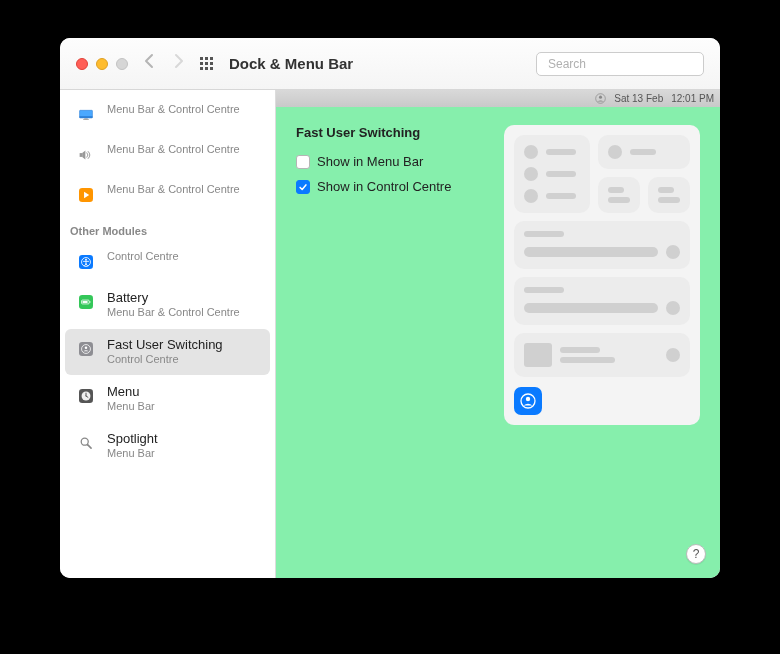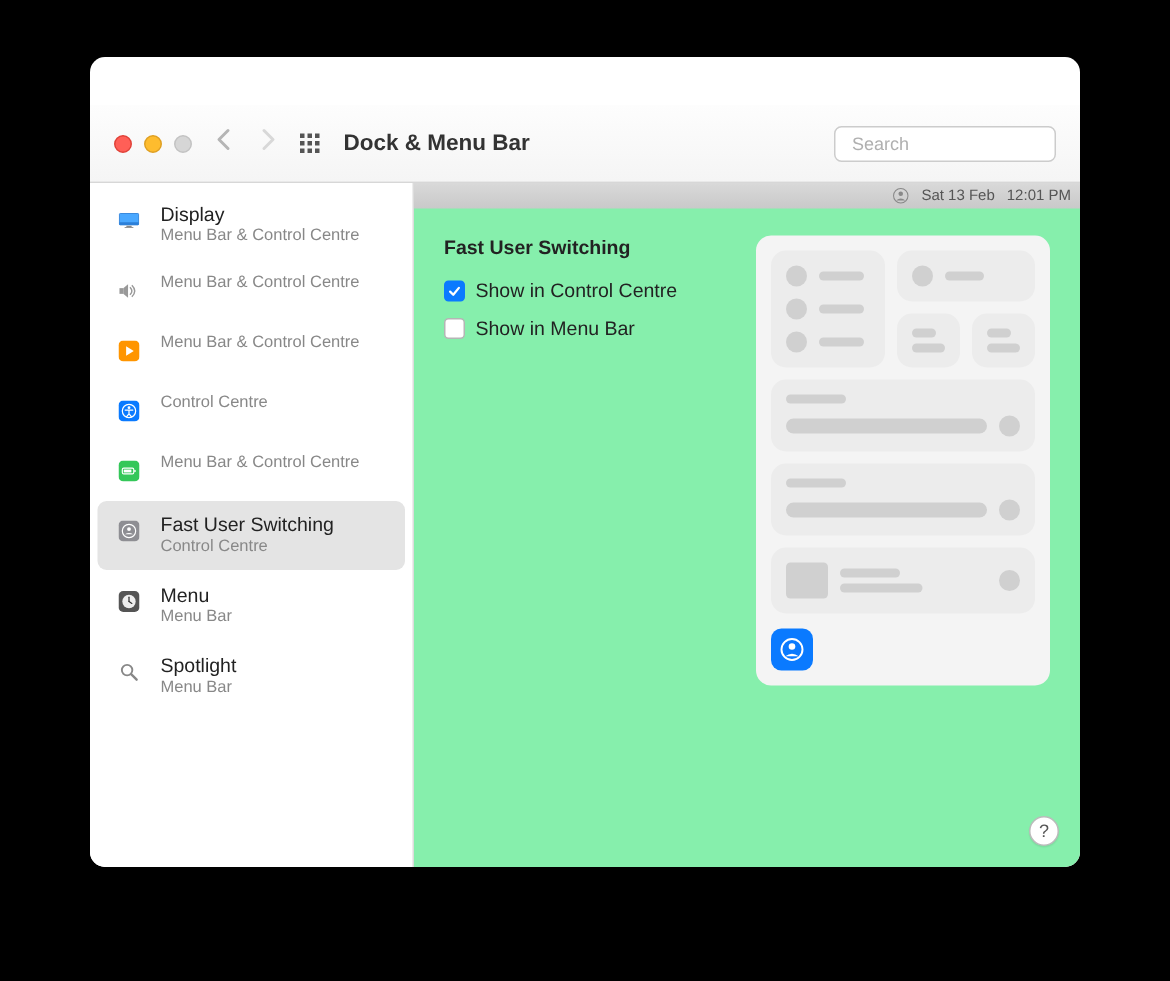--- a/index.html
+++ b/index.html
@@ -1,29 +1,29 @@
 <!DOCTYPE html>
 <html><head>
 <meta charset="utf-8">
 <style>
 * { margin: 0; padding: 0; box-sizing: border-box; font-family: -apple-system, BlinkMacSystemFont, "Segoe UI", Helvetica, Arial, sans-serif; }
 body { background: #000; width: 780px; height: 654px; position: relative; overflow: hidden; }
 .window { position: absolute; left: 60px; top: 38px; width: 660px; height: 540px; background: #fff; border-radius: 10px; box-shadow: 0 20px 60px rgba(0,0,0,.5); display: flex; flex-direction: column; overflow: hidden; }
-.titlebar { height: 52px; background: linear-gradient(#fdfdfd,#f5f5f5); border-bottom: 1px solid #d7d7d7; display: flex; align-items: center; padding: 0 16px; gap: 16px; margin-top: 32px; }
+.titlebar { height: 52px; background: linear-gradient(#fdfdfd,#f5f5f5); border-bottom: 1px solid #d7d7d7; display: flex; align-items: center; padding: 0 16px; gap: 16px; }
 .traffic { display: flex; gap: 8px; }
 .dot { width: 12px; height: 12px; border-radius: 50%; }
 .close-dot { background: #ff5f57; border: .5px solid #e14239; }
 .min-dot { background: #febc2e; border: .5px solid #dfa023; }
 .max-dot { background: #d6d6d6; border: .5px solid #c3c3c3; }
 .nav { display: flex; gap: 20px; color: #b5b5b5; font-size: 18px; }
 .nav span { cursor: default; }
 .grid-icon { display: grid; grid-template-columns: repeat(3,3px); grid-template-rows: repeat(3,3px); gap: 2px; }
 .grid-icon div { background: #555; width: 3px; height: 3px; }
 .wtitle { font-weight: 700; font-size: 15px; color: #333; }
-.search { margin-left: auto; display: flex; align-items: center; height: 24px; width: 148px; background: #fff; border: 1px solid #ccc; border-radius: 5px; padding: 0 6px; gap: 5px; color: #999; }
+.search { margin-left: auto; display: flex; align-items: center; height: 24px; width: 168px; background: #fff; border: 1px solid #ccc; border-radius: 5px; padding: 0 6px; gap: 5px; color: #999; }
 .search input { border: none; outline: none; font-size: 12px; flex: 1; color: #333; background: transparent; }
 .search input::placeholder { color: #b0b0b0; }
 .search svg { width: 12px; height: 12px; }
 .body { display: flex; flex: 1; overflow: hidden; }
 .sidebar { width: 216px; background: #fff; border-right: 1px solid #dcdcdc; overflow-y: auto; padding: 4px 0; }
 .section-label { font-size: 11px; color: #888; font-weight: 600; padding: 10px 10px 4px 10px; }
 .item { display: flex; align-items: flex-start; gap: 10px; padding: 8px 10px; margin: 1px 5px; border-radius: 6px; cursor: default; }
 .item.selected { background: #e4e4e4; }
 .item-icon { width: 22px; height: 22px; border-radius: 5px; display: flex; align-items: center; justify-content: center; flex-shrink: 0; margin-top: 1px; }
 .item-icon svg { width: 14px; height: 14px; }
@@ -99,21 +99,20 @@
         <div class="item">
           <div class="item-icon">
             <svg viewBox="0 0 24 18">
               <rect x="1" y="1" width="22" height="13" rx="1" fill="#4aa8ff" stroke="#2c7fd8"></rect>
               <rect x="1" y="11" width="22" height="3" fill="#2c7fd8"></rect>
               <rect x="9" y="15" width="6" height="1.5" fill="#888"></rect>
               <rect x="7" y="16.5" width="10" height="1" fill="#888"></rect>
             </svg>
           </div>
           <div class="item-text">
-            <div class="item-title">Display</div>
             <div class="item-sub">Menu Bar &amp; Control Centre</div>
           </div>
         </div>
         <div class="item">
           <div class="item-icon">
             <svg viewBox="0 0 22 16">
               <rect x="1" y="5" width="4" height="6" fill="#999"></rect>
               <path d="M5 5 L10 1 L10 15 L5 11 Z" fill="#999"></path>
               <path d="M12 4 Q16 8 12 12" stroke="#999" fill="none" stroke-width="1.5"></path>
               <path d="M14 2 Q20 8 14 14" stroke="#999" fill="none" stroke-width="1.5"></path>
@@ -127,20 +126,21 @@
           <div class="item-icon">
             <svg viewBox="0 0 22 22">
               <rect width="22" height="22" rx="5" fill="#ff9500"></rect>
               <path d="M8 6 L16 11 L8 16 Z" fill="#fff"></path>
             </svg>
           </div>
           <div class="item-text">
             <div class="item-sub">Menu Bar &amp; Control Centre</div>
           </div>
         </div>
+        <div class="section-label">Other Modules</div>
         <div class="item">
           <div class="item-icon">
             <svg viewBox="0 0 22 22">
               <rect width="22" height="22" rx="5" fill="#0a7aff"></rect>
               <circle cx="11" cy="11" r="7" fill="none" stroke="#fff" stroke-width="1.3"></circle>
               <circle cx="11" cy="7.5" r="1.5" fill="#fff"></circle>
               <path d="M7 10 L15 10 M11 10 L11 14 M11 14 L8.5 17 M11 14 L13.5 17" stroke="#fff" stroke-width="1.3" stroke-linecap="round"></path>
             </svg>
           </div>
           <div class="item-text">
@@ -150,20 +150,21 @@
         <div class="item">
           <div class="item-icon">
             <svg viewBox="0 0 22 22">
               <rect width="22" height="22" rx="5" fill="#34c759"></rect>
               <rect x="4" y="8" width="12" height="6" rx="1.5" fill="none" stroke="#fff" stroke-width="1.2"></rect>
               <rect x="16.5" y="10" width="1.5" height="2" fill="#fff"></rect>
               <rect x="5.5" y="9.5" width="8" height="3" fill="#fff"></rect>
             </svg>
           </div>
           <div class="item-text">
+            <div class="item-title">Battery</div>
             <div class="item-sub">Menu Bar &amp; Control Centre</div>
           </div>
         </div>
         <div class="item selected">
           <div class="item-icon">
             <svg viewBox="0 0 22 22">
               <rect width="22" height="22" rx="5" fill="#8e8e93"></rect>
               <circle cx="11" cy="11" r="7" fill="none" stroke="#fff" stroke-width="1.2"></circle>
               <circle cx="11" cy="9" r="2" fill="#fff"></circle>
               <path d="M6.8 14.5 Q11 11.5 15.2 14.5" fill="#fff"></path>
@@ -211,30 +212,30 @@
           </svg>
         <span>Sat 13 Feb</span>
         <span>12:01 PM</span>
       </div>
 
       <div class="main-content">
         <div class="settings-col">
           <div class="heading">Fast User Switching</div>
           <div id="options">
               <div class="check-row">
+                <div class="checkbox"></div>
+                <span>Show in Menu Bar</span>
+              </div>
+              <div class="check-row">
                 <div class="checkbox checked">
                   <svg viewBox="0 0 12 12">
                     <path d="M2.5 6.5 L5 9 L9.5 3.5" stroke="#fff" stroke-width="1.8" fill="none" stroke-linecap="round" stroke-linejoin="round"></path>
                   </svg>
                 </div>
                 <span>Show in Control Centre</span>
-              </div>
-              <div class="check-row">
-                <div class="checkbox"></div>
-                <span>Show in Menu Bar</span>
               </div>
             </div>
         </div>
 
         <div class="preview-col">
           <div class="cc-preview">
             <div class="cc-row">
               <div class="cc-card">
                 <div class="row-flex" style="margin-bottom:8px">
                     <span class="sk-circle"></span>

